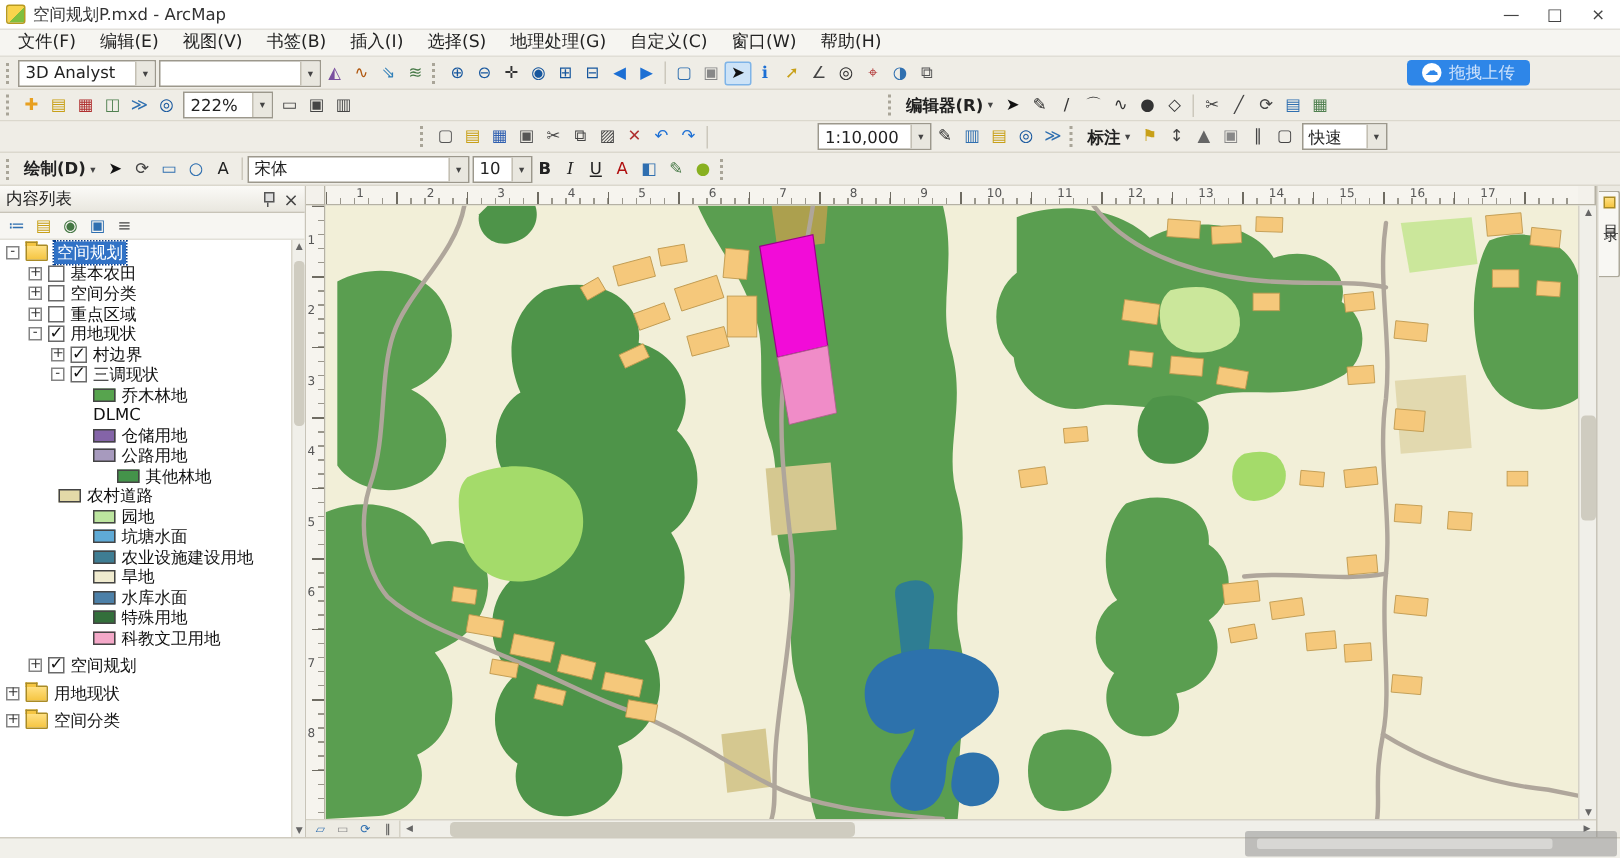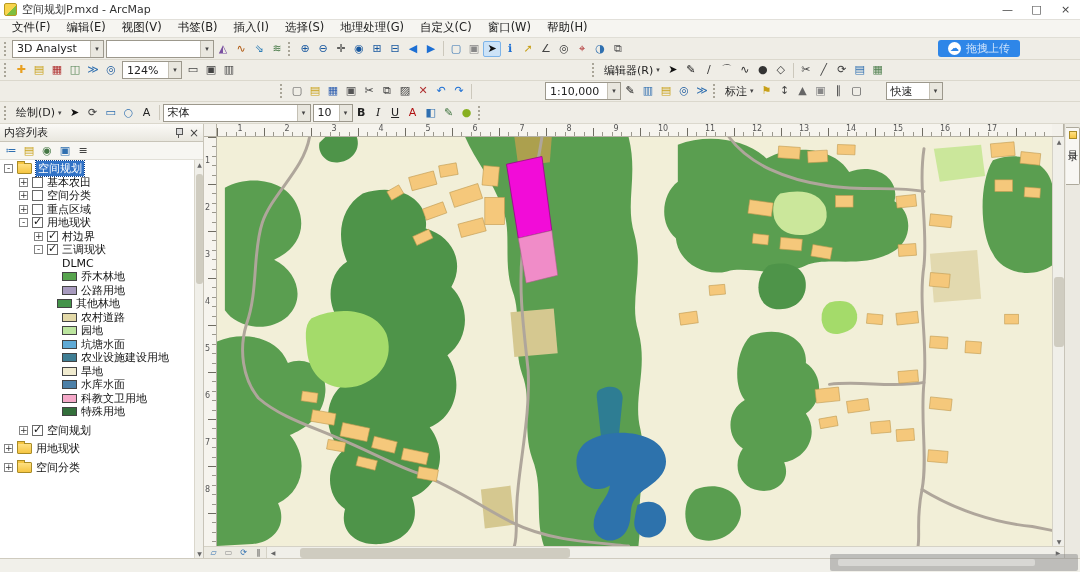--- a/index.html
+++ b/index.html
@@ -22,21 +22,21 @@
   .trowbar{display:flex;align-items:center;background:#EFEDE6;border-bottom:1px solid #DBD8CD;padding:0 2px;flex:none;white-space:nowrap;}
   .r1{height:22px;}.r2{height:21px;}.r3{height:21px;}.r4{height:22px;}
   .tgrip{width:4px;height:14px;border-left:2px dotted #A9A598;margin:0 4px 0 2px;flex:none;}
   .sep{width:1px;height:15px;background:#CCC8BC;margin:0 3px;flex:none;}
   .icon{width:18px;height:16px;display:inline-flex;align-items:center;justify-content:center;font-size:11px;line-height:16px;border:1px solid transparent;border-radius:2px;flex:none;overflow:hidden;}
   .icon.sel{background:#CDE3F7;border-color:#7EB4E8;}
   .igroup{display:inline-flex;align-items:center;flex:none;}
   .combo{display:inline-flex;align-items:center;height:18px;background:#FFF;border:1px solid #9C988C;font-size:11px;flex:none;}
   .combo .cval{padding:0 4px;flex:1;overflow:hidden;white-space:nowrap;}
   .combo .carr{width:13px;align-self:stretch;background:#E9E7DF;border-left:1px solid #C4C0B4;display:flex;align-items:center;justify-content:center;font-size:7px;color:#444;}
-  .menubtn{display:inline-flex;align-items:center;height:18px;padding:0 4px;font-size:11px;color:#222;flex:none;}
+  .menubtn{display:inline-flex;align-items:center;height:18px;padding:0 4px;font-size:11px;color:#222;flex:none;font-weight:bold;}
   .menubtn .carr2{font-size:7px;margin-left:3px;color:#444;}
   .upload{margin-left:auto;margin-right:58px;height:17px;display:inline-flex;align-items:center;gap:5px;background:#2E86E8;border-radius:3px;padding:0 10px;color:#CFE3FB;font-size:11px;flex:none;}
   .cloud{width:13px;height:13px;background:#FFF;border-radius:50%;color:#2E86E8;font-size:9px;line-height:13px;text-align:center;flex:none;}
   .biu{width:17px;height:16px;display:inline-flex;align-items:center;justify-content:center;font-size:11px;border:1px solid transparent;flex:none;}
   .b{font-weight:bold;}.i{font-style:italic;font-family:"DejaVu Serif",serif;}.u{text-decoration:underline;}
   .spacer1{width:352px;flex:none;}.spacer2{width:276px;flex:none;}.spacer3{width:70px;flex:none;}
 
   
   .main{flex:1;display:flex;min-height:0;}
 
@@ -176,21 +176,21 @@
     <span class="tgrip"></span>
     <span class="igroup">
         <span class="icon" style="color: rgb(232, 160, 32);">✚</span>
         <span class="icon" style="color: rgb(200, 160, 24);">▤</span>
         <span class="icon" style="color: rgb(176, 48, 48);">▦</span>
         <span class="icon" style="color: rgb(80, 128, 80);">◫</span>
         <span class="icon" style="color: rgb(48, 112, 176);">≫</span>
         <span class="icon" style="color: rgb(23, 87, 158);">◎</span>
       </span>
     <span class="combo" style="width:60px;margin:0 2px">
-      <span class="cval">124%</span>
+      <span class="cval">222%</span>
       <span class="carr">▾</span>
     </span>
     <span class="igroup">
         <span class="icon" style="color: rgb(68, 68, 68);">▭</span>
         <span class="icon" style="color: rgb(68, 68, 68);">▣</span>
         <span class="icon" style="color: rgb(68, 68, 68);">▥</span>
       </span>
     <span class="spacer1"></span>
     <span class="tgrip"></span>
     <span class="menubtn">
@@ -250,21 +250,21 @@
       <span class="carr2">▾</span>
     </span>
     <span class="igroup">
         <span class="icon" style="color: rgb(200, 160, 24);">⚑</span>
         <span class="icon" style="color: rgb(68, 68, 68);">↕</span>
         <span class="icon" style="color: rgb(102, 102, 102);">▲</span>
         <span class="icon" style="color: rgb(136, 136, 136);">▣</span>
         <span class="icon" style="color: rgb(68, 68, 68);">∥</span>
         <span class="icon" style="color: rgb(68, 68, 68);">▢</span>
       </span>
-    <span class="combo" style="width:57px;margin-left:20px">
+    <span class="combo" style="width:57px;margin-left:2px">
       <span class="cval">快速</span>
       <span class="carr">▾</span>
     </span>
   </div>
 
   <div class="trowbar r4">
     <span class="tgrip"></span>
     <span class="menubtn">
       <span>绘制(D)</span>
       <span class="carr2">▾</span>
@@ -347,38 +347,43 @@
             <span class="cb on"></span>
             <span class="tlabel">村边界</span>
           </div>
           <div class="trow" style="padding-left: 34px;">
             <span class="expander">-</span>
             <span class="cb on"></span>
             <span class="tlabel">三调现状</span>
           </div>
           <div class="trow" style="padding-left: 49px;">
             <span class="exp-sp"></span>
-            <span class="tlabel">DLMC</span>
-          </div>
-          <div class="trow" style="padding-left: 49px;">
-            <span class="exp-sp"></span>
             <span class="swatch" style="background: rgb(87, 164, 78);"></span>
             <span class="tlabel">乔木林地</span>
           </div>
           <div class="trow" style="padding-left: 49px;">
             <span class="exp-sp"></span>
+            <span class="tlabel">DLMC</span>
+          </div>
+          <div class="trow" style="padding-left: 49px;">
+            <span class="exp-sp"></span>
+            <span class="swatch" style="background: rgb(132, 100, 168);"></span>
+            <span class="tlabel">仓储用地</span>
+          </div>
+          <div class="trow" style="padding-left: 49px;">
+            <span class="exp-sp"></span>
             <span class="swatch" style="background: rgb(167, 154, 190);"></span>
             <span class="tlabel">公路用地</span>
           </div>
-          <div class="trow" style="padding-left: 44px;">
+          <div class="trow" style="padding-left: 65px;">
             <span class="exp-sp"></span>
             <span class="swatch" style="background: rgb(68, 147, 74);"></span>
             <span class="tlabel">其他林地</span>
           </div>
-          <div class="trow" style="padding-left: 49px;">
+          <div class="trow" style="padding-left: 26px;">
             <span class="exp-sp"></span>
             <span class="swatch" style="background: rgb(227, 217, 168);"></span>
             <span class="tlabel">农村道路</span>
           </div>
           <div class="trow" style="padding-left: 49px;">
             <span class="exp-sp"></span>
             <span class="swatch" style="background: rgb(188, 229, 159);"></span>
             <span class="tlabel">园地</span>
           </div>
           <div class="trow" style="padding-left: 49px;">
@@ -396,27 +401,27 @@
             <span class="swatch" style="background: rgb(240, 235, 207);"></span>
             <span class="tlabel">旱地</span>
           </div>
           <div class="trow" style="padding-left: 49px;">
             <span class="exp-sp"></span>
             <span class="swatch" style="background: rgb(76, 128, 168);"></span>
             <span class="tlabel">水库水面</span>
           </div>
           <div class="trow" style="padding-left: 49px;">
             <span class="exp-sp"></span>
+            <span class="swatch" style="background: rgb(51, 111, 59);"></span>
+            <span class="tlabel">特殊用地</span>
+          </div>
+          <div class="trow" style="padding-left: 49px;">
+            <span class="exp-sp"></span>
             <span class="swatch" style="background: rgb(244, 168, 200);"></span>
             <span class="tlabel">科教文卫用地</span>
-          </div>
-          <div class="trow" style="padding-left: 49px;">
-            <span class="exp-sp"></span>
-            <span class="swatch" style="background: rgb(51, 111, 59);"></span>
-            <span class="tlabel">特殊用地</span>
           </div>
           <div class="trow" style="margin-top: 5px; padding-left: 19px;">
             <span class="expander">+</span>
             <span class="cb on"></span>
             <span class="tlabel">空间规划</span>
           </div>
           <div class="trow" style="margin-top: 5px; padding-left: 4px;">
             <span class="expander">+</span>
             <span class="folder"></span>
             <span class="tlabel">用地现状</span>

